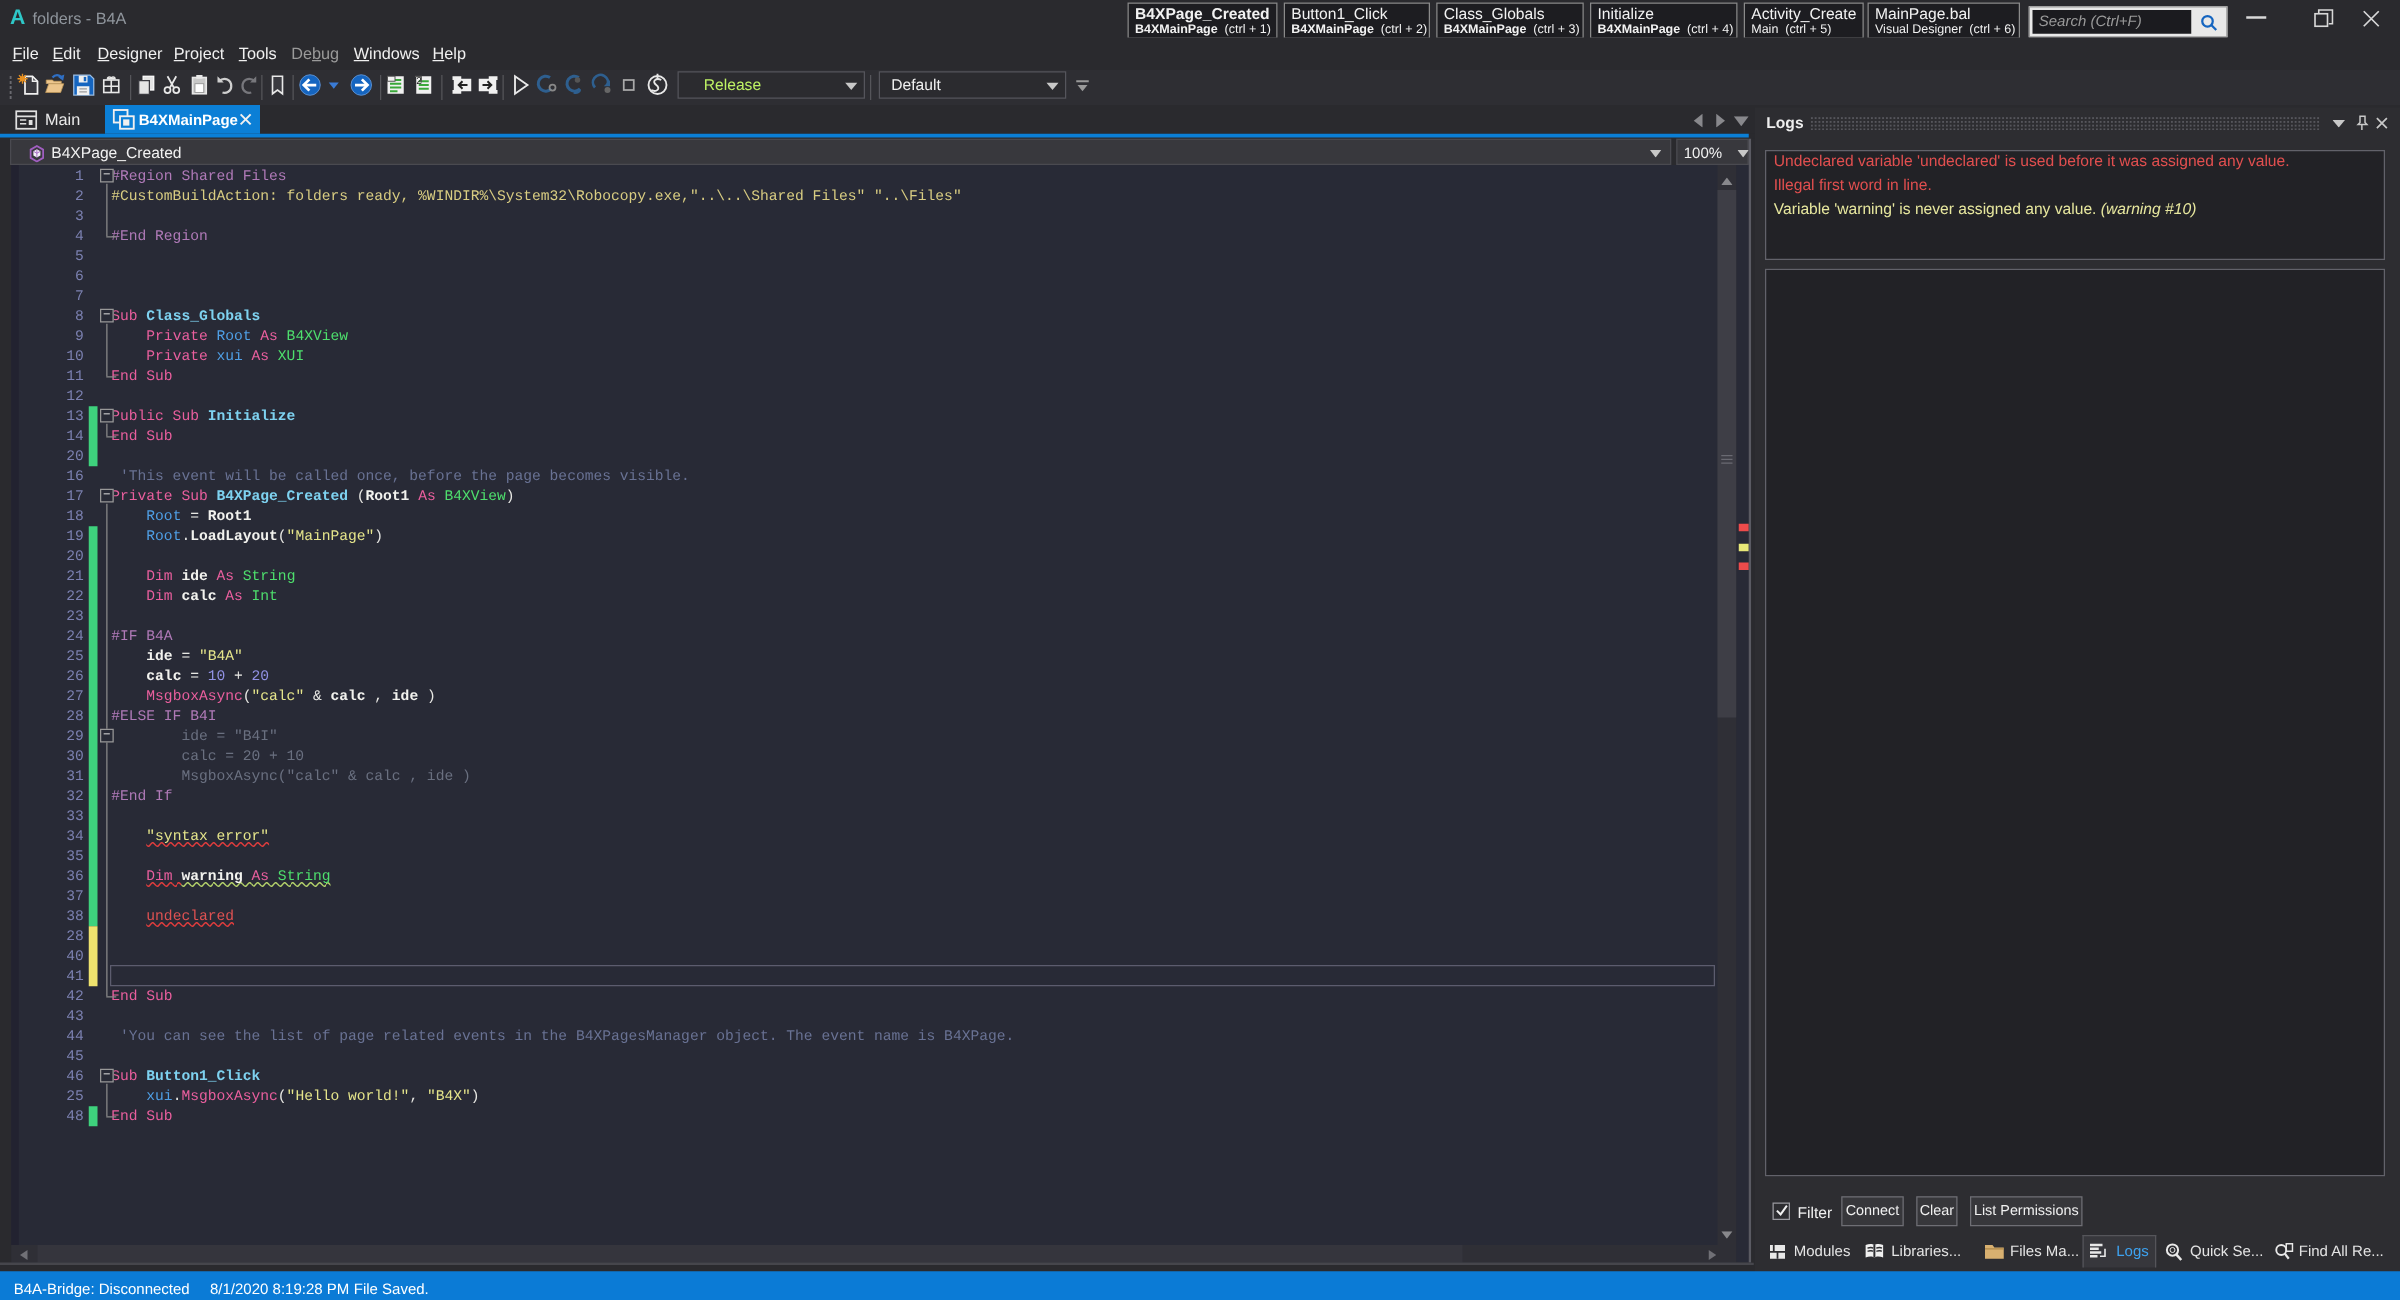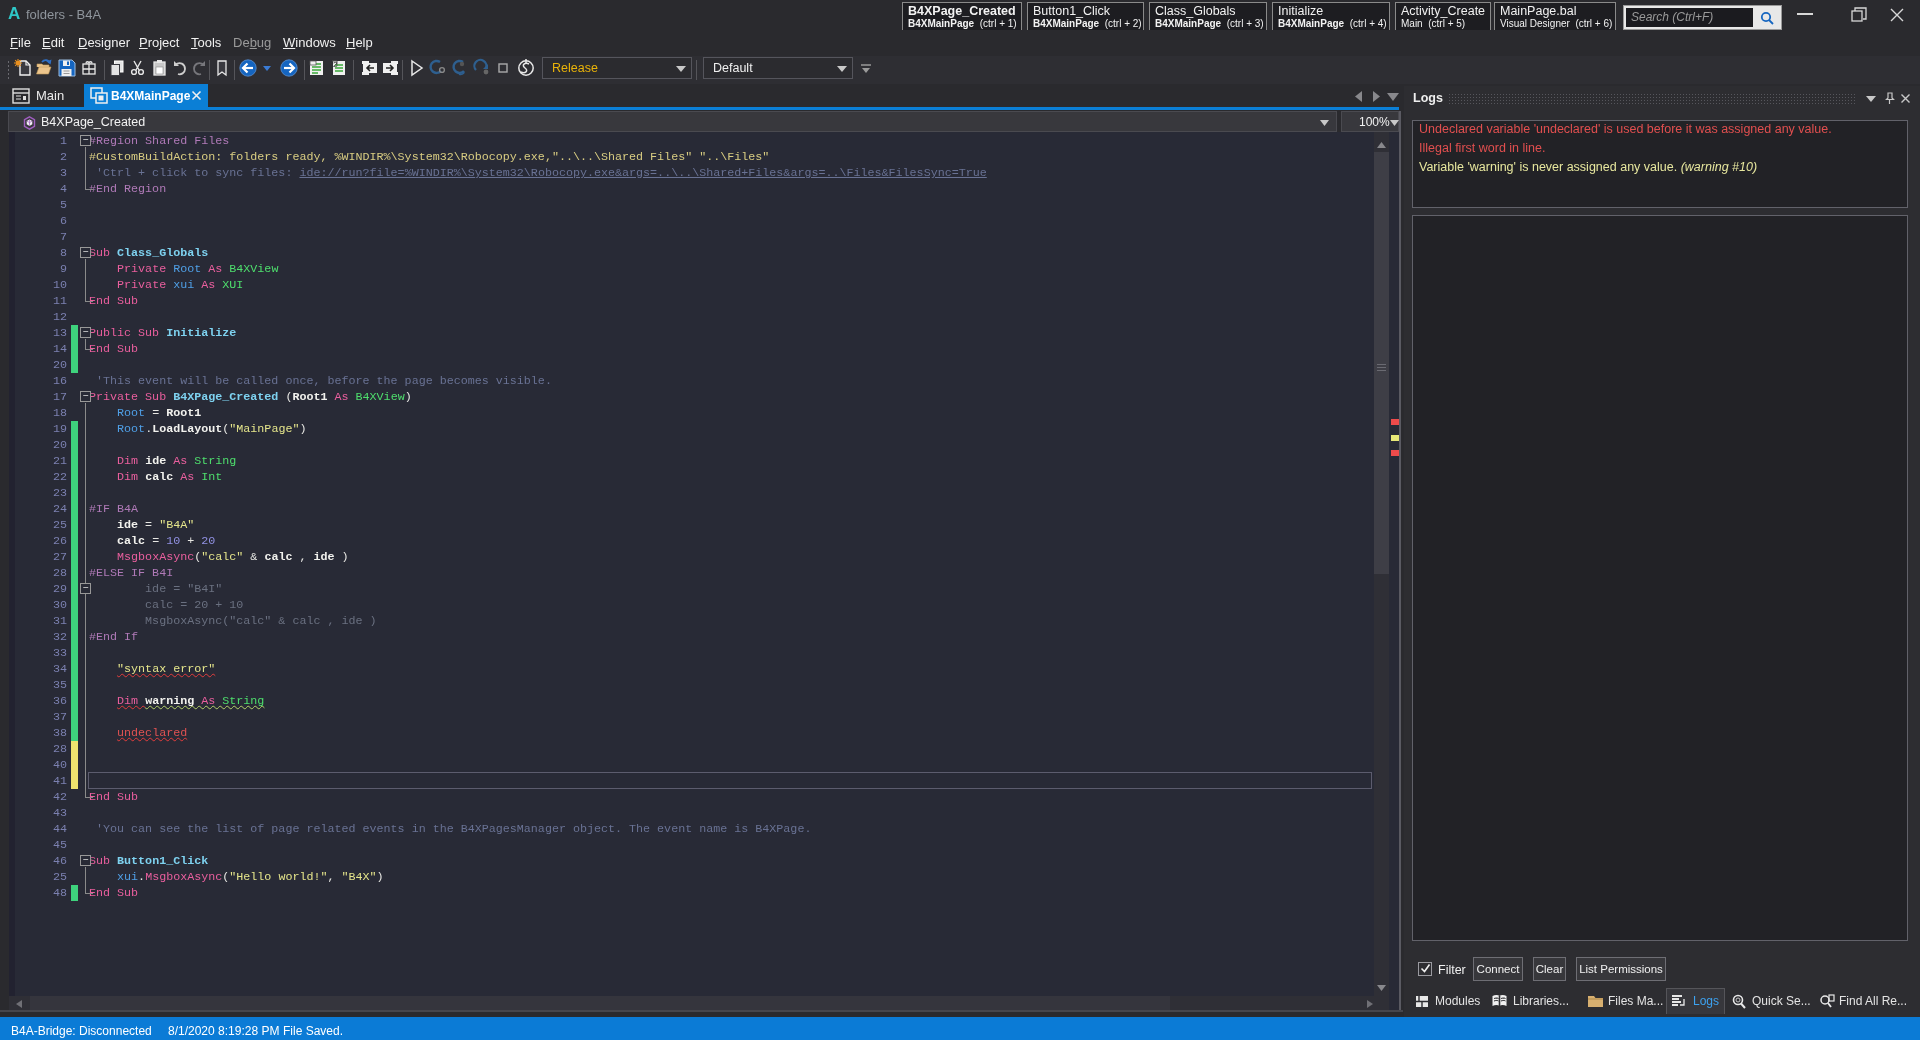--- a/index.html
+++ b/index.html
@@ -222,21 +222,21 @@
     <circle cx="14" cy="14" r="2.4" fill="#666"></circle>
   </svg>
 <svg class="abs" style="left:493px;top:58px" width="20" height="20" viewBox="0 0 20 20">
     <rect x="6" y="6" width="8" height="8" fill="none" stroke="#aaa" stroke-width="1.4"></rect>
   </svg>
 <svg class="abs" style="left:516px;top:58px" width="20" height="20" viewBox="0 0 20 20">
     <circle cx="10" cy="10" r="7.2" fill="none" stroke="#e8e8e8" stroke-width="1.5"></circle>
     <path d="M13 6c-4-2-8 1-4 4c4 3 0 6-4 4" fill="none" stroke="#e8e8e8" stroke-width="1.5"></path>
     <path d="M10 1v4" stroke="#e8e8e8" stroke-width="1.5"></path>
   </svg>
-<div class="abs" style="left:542px;top:57px;width:150px;height:22px;background:#2b2b2f;border:1px solid #55555c;color:#eab308;font-size:12.5px;line-height:20px;padding-left:9px">Release
+<div class="abs" style="left:542px;top:57px;width:150px;height:22px;background:#2b2b2f;border:1px solid #55555c;color:#bef264;font-size:12.5px;line-height:20px;padding-left:20px">Release
  <svg class="abs" style="right:5px;top:8px" width="10" height="6" viewBox="0 0 10 6">
       <path d="M0 0l5 6l5-6z" fill="#c8c8c8"></path>
     </svg></div>
 <div class="abs" style="left:703px;top:57px;width:150px;height:22px;background:#2b2b2f;border:1px solid #55555c;color:#f0f0f0;font-size:12.5px;line-height:20px;padding-left:9px">Default
  <svg class="abs" style="right:5px;top:8px" width="10" height="6" viewBox="0 0 10 6">
       <path d="M0 0l5 6l5-6z" fill="#c8c8c8"></path>
     </svg></div>
 <svg class="abs" style="left:860px;top:64px" width="12" height="10" viewBox="0 0 12 10">
     <path d="M1 1h10" stroke="#9a9a9a" stroke-width="1.5"></path>
     <path d="M2 4l4 5l4-5z" fill="#9a9a9a"></path>
@@ -276,31 +276,31 @@
       <path d="M6.5 0.8l5 2.9v6.6l-5 2.9l-5-2.9V3.7z" fill="none" stroke="#a05ec0" stroke-width="1.4"></path>
       <path d="M6.5 3.4l2.8 1.6v3.3L6.5 9.9L3.7 8.3V5z" fill="#f2eef6"></path>
       <path d="M6.5 3.4v6.5M3.7 5l2.8 1.6L9.3 5" stroke="#a05ec0" stroke-width=".7" fill="none"></path>
     </svg>
  <div class="abs" style="left:32px;top:3px;font-size:12.5px;color:#f2f2f2">B4XPage_Created</div>
  <svg class="abs" style="left:1311px;top:8px" width="9" height="6" viewBox="0 0 9 6">
       <path d="M0 0l4.5 6L9 0z" fill="#c8c8c8"></path>
     </svg>
 </div>
 <div id="zoombox">
- <div class="abs" style="left:17px;top:3px;font-size:12px;color:#f2f2f2">100%</div>
+ <div class="abs" style="left:5px;top:3px;font-size:12px;color:#f2f2f2">100%</div>
  <svg class="abs" style="left:48px;top:8px" width="9" height="6" viewBox="0 0 9 6">
       <path d="M0 0l4.5 6L9 0z" fill="#c8c8c8"></path>
     </svg>
 </div>
 
 <div id="editor"></div>
 <div class="abs" style="left:9px;top:132px;width:6px;height:864px;background:#222230"></div>
 <div class="cl" style="top:133px"><span class="ln">1</span><span class="cd"><span class="pp">#Region Shared Files</span></span></div>
 <div class="cl" style="top:149px"><span class="ln">2</span><span class="cd"><span class="py">#CustomBuildAction: folders ready, %WINDIR%\System32\Robocopy.exe,"..\..\Shared Files" "..\Files"</span></span></div>
-<div class="cl" style="top:165px"><span class="ln">3</span><span class="cd"><span class="c"> 'Ctrl + click to sync files: </span><span class="c u">ide://run?file=%WINDIR%\System32\Robocopy.exe&amp;args=..\..\Shared+Files&amp;args=..\Files&amp;FilesSync=True</span></span></div>
+<div class="cl" style="top:165px"><span class="ln">3</span></div>
 <div class="cl" style="top:181px"><span class="ln">4</span><span class="cd"><span class="pp">#End Region</span></span></div>
 <div class="cl" style="top:197px"><span class="ln">5</span><span class="cd"></span></div>
 <div class="cl" style="top:213px"><span class="ln">6</span></div>
 <div class="cl" style="top:229px"><span class="ln">7</span><span class="cd"></span></div>
 <div class="cl" style="top:245px"><span class="ln">8</span><span class="cd"><span class="k">Sub </span><span class="sn">Class_Globals</span></span></div>
 <div class="cl" style="top:261px"><span class="ln">9</span><span class="cd">    <span class="k">Private </span><span class="v">Root</span><span class="k"> As </span><span class="t">B4XView</span></span></div>
 <div class="cl" style="top:277px"><span class="ln">10</span><span class="cd">    <span class="k">Private </span><span class="v">xui</span><span class="k"> As </span><span class="t">XUI</span></span></div>
 <div class="cl" style="top:293px"><span class="ln">11</span><span class="cd"><span class="k">End Sub</span></span></div>
 <div class="cl" style="top:309px"><span class="ln">12</span><span class="cd"></span></div>
 <div class="cl" style="top:325px"><span class="ln">13</span><span class="cd"><span class="k">Public Sub </span><span class="sn">Initialize</span></span></div>

